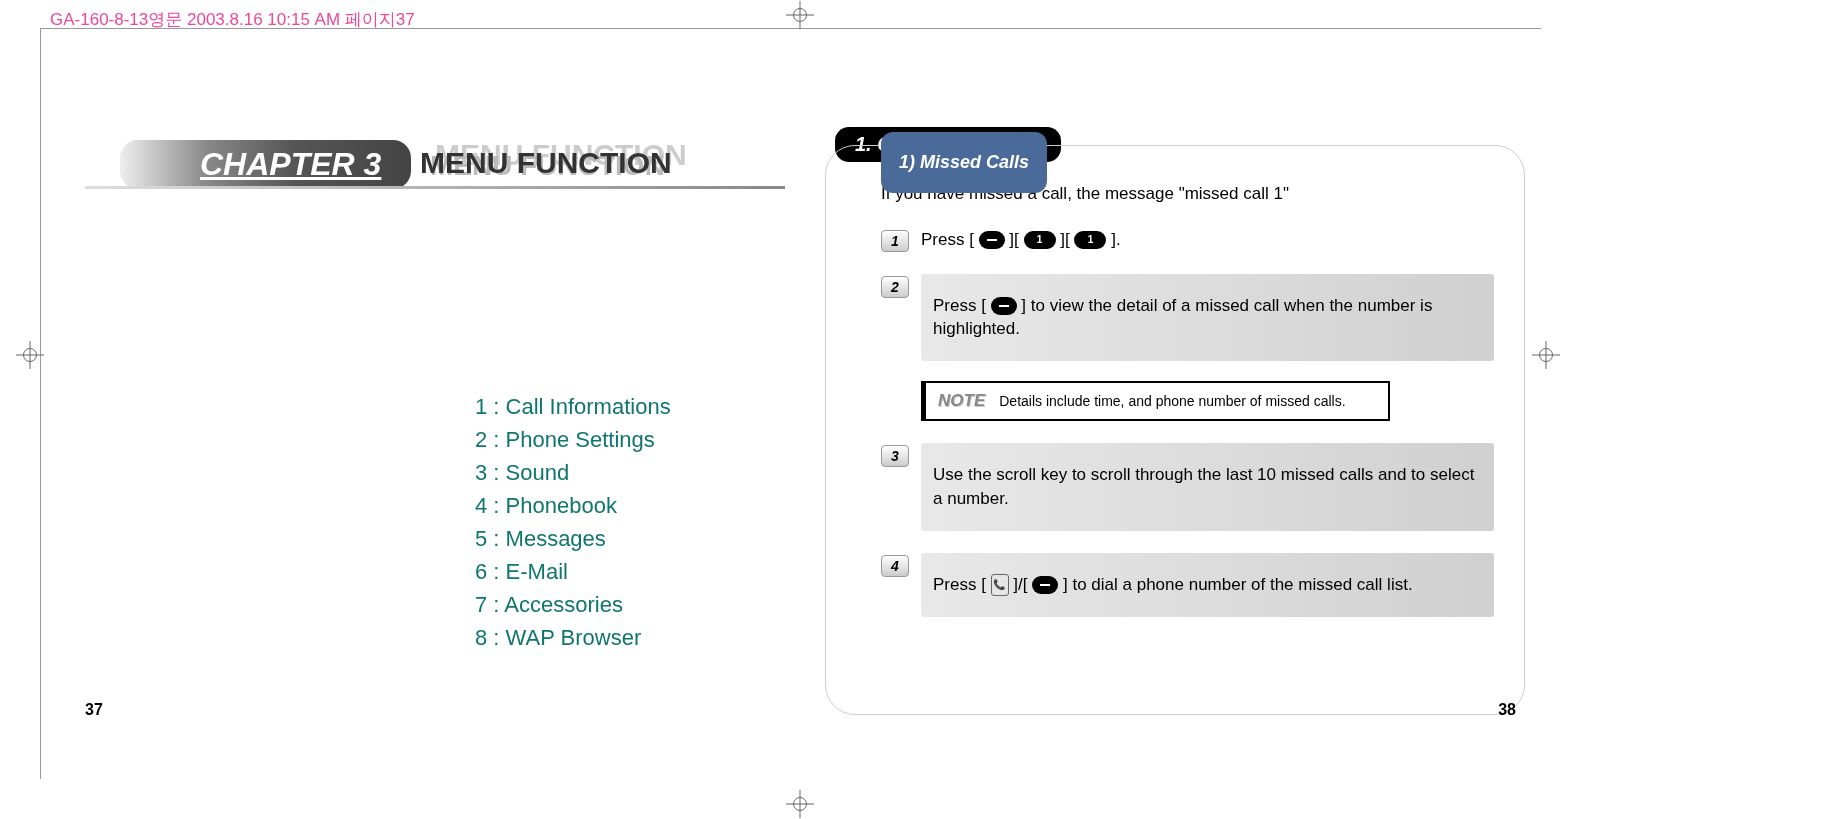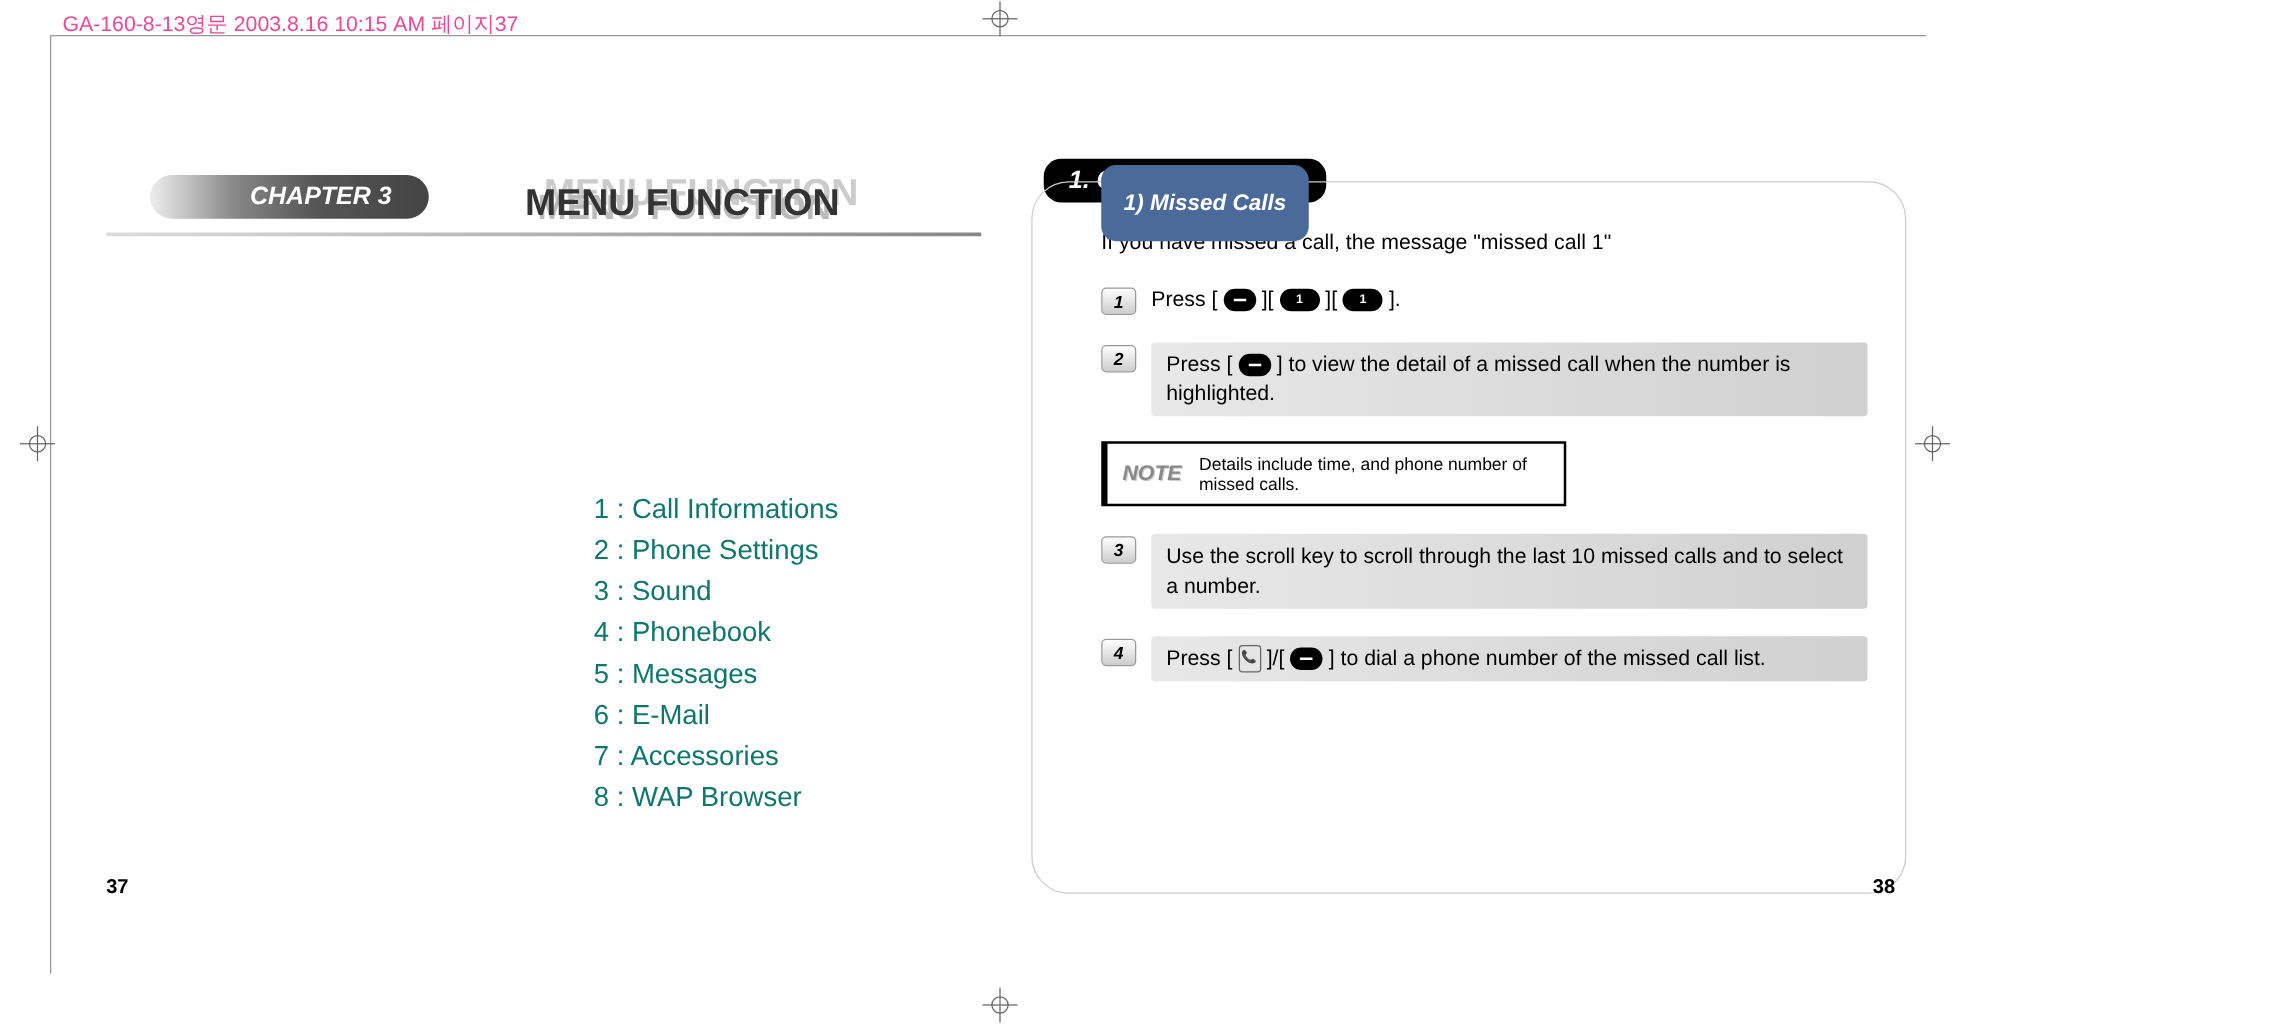--- a/index.html
+++ b/index.html
@@ -90,25 +90,26 @@
       left: 50%;
       transform: translate(-50%, -50%);
     }
     
     .chapter-pill {
       position: absolute;
       top: 140px;
       left: 120px;
       background: linear-gradient(to right, #eee 0%, #888 30%, #555 60%, #444 100%);
       color: #fff;
-      font-size: 20px;
+      font-size: 32px;
       font-weight: bold;
       font-style: italic;
       padding: 6px 30px 6px 80px;
       border-radius: 18px;
+      text-decoration: underline;
     }
     .menu-title-shadow {
       position: absolute;
       top: 138px;
       left: 435px;
       font-size: 30px;
       font-weight: bold;
       color: #ccc;
     }
     .menu-title-shadow2 {
@@ -197,21 +198,21 @@
       font-size: 17px;
       line-height: 1.4;
     }
     .step {
       margin-top: 22px;
       position: relative;
       padding-left: 40px;
     }
     .step-box {
       background: linear-gradient(to right, #e8e8e8, #d0d0d0);
-      padding: 6px 12px;
+      padding: 20px 12px;
       font-size: 17px;
       border-radius: 3px;
       display: block;
       line-height: 1.4;
     }
     .step-plain {
       font-size: 17px;
       line-height: 1.4;
       padding: 4px 0;
     }
@@ -225,21 +226,22 @@
       border: 1px solid #999;
       border-radius: 4px;
       text-align: center;
       font-size: 14px;
       font-weight: bold;
       font-style: italic;
       line-height: 20px;
     }
     .note-box {
       margin-top: 20px;
-      width: 372px;
+      margin-left: 40px;
+      width: 469px;
       border: 2px solid #000;
       border-left: 5px solid #000;
       padding: 8px 12px;
       font-size: 14px;
       display: flex;
       align-items: center;
       gap: 14px;
     }
     .note-label {
       font-weight: bold;

